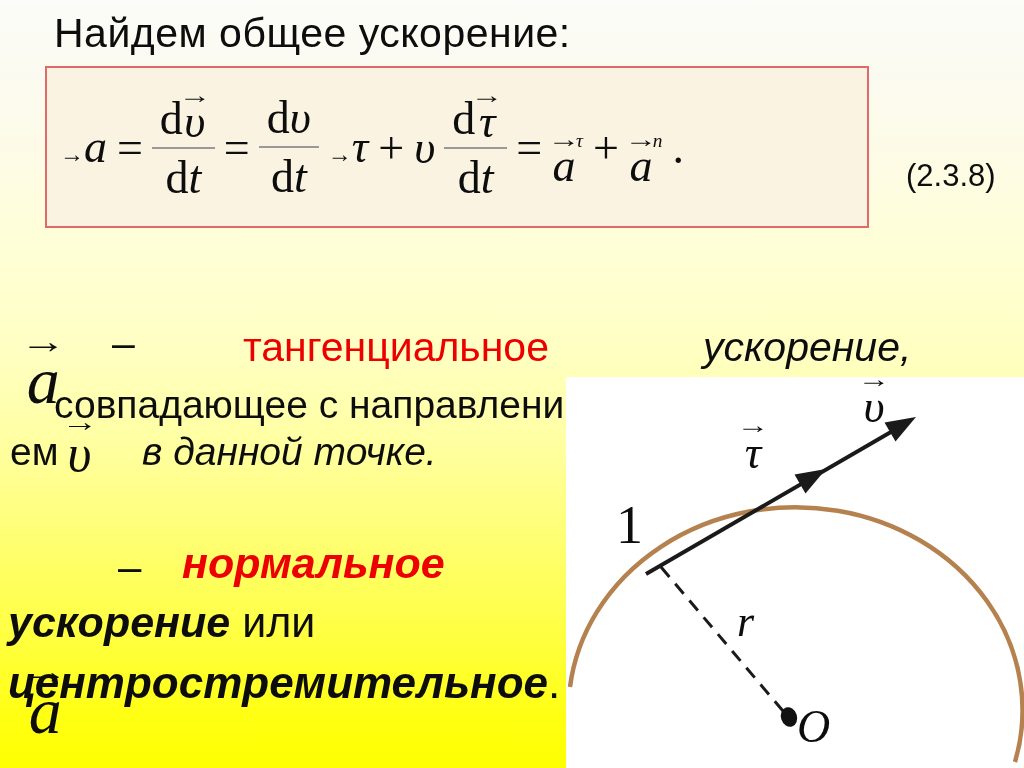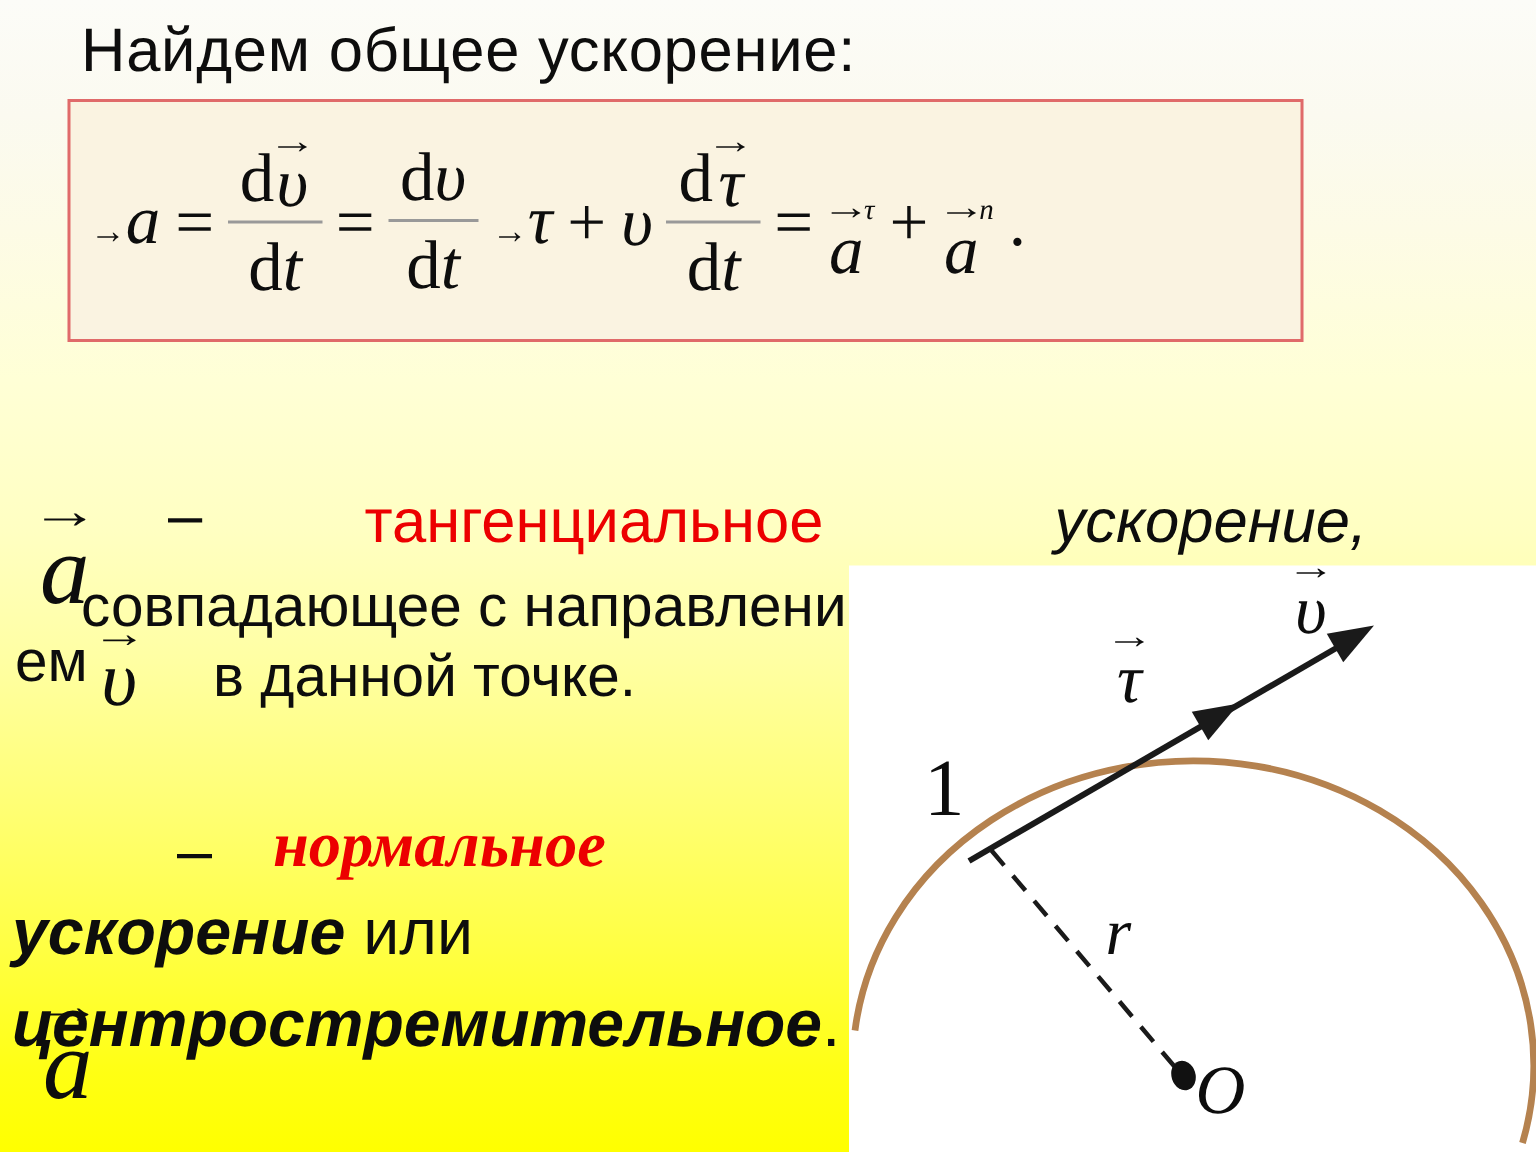--- a/index.html
+++ b/index.html
@@ -34,27 +34,27 @@
 
   .intro{left:58px;top:252px;font-size:38px;}
 
   .bigsym{position:relative;font-family:"Liberation Serif","DejaVu Serif",serif;font-size:66px;font-style:italic;line-height:1;}
 
   .sym-a-tau{left:26px;top:298px;}
   .dash1{left:112px;top:320px;font-size:41px;}
   .red-tang{left:243px;top:324px;font-size:41px;color:#ec0000;}
   .black-usk{left:703px;top:324px;font-size:41px;font-style:italic;}
   .wrap1{left:10px;top:383px;font-size:39px;margin-left:44px;}
-  .wrap2-pre{left:10px;top:420px;font-size:39px;}
+  .wrap2-pre{left:10px;top:430px;font-size:39px;}
   .wrap2-sym{left:66px;top:416px;font-family:"Liberation Serif","DejaVu Serif",serif;font-size:52px;font-style:italic;}
-  .wrap2-post{left:142px;top:430px;font-size:39px;}
+  .wrap2-post{left:142px;top:430px;font-size:39px;font-style:italic;}
 
   .sym-a-n{left:28px;top:512px;}
   .dash2{left:118px;top:543px;font-size:42px;}
-  .red-norm{left:182px;top:539px;font-size:43px;color:#ec0000;font-weight:bold;font-style:italic;font-family:Liberation Serif, serif;}
+  .red-norm{left:182px;top:539px;font-size:43px;color:#ec0000;font-weight:bold;font-style:italic;}
   .line-usk-ili{left:8px;top:598px;font-size:43px;}
   .line-centr{left:8px;top:658px;font-size:44px;text-align:right;}
 
   .diagram-white{left:566px;top:377px;width:458px;height:391px;background:#ffffff;}
   .diagram-svg{left:0;top:0;width:1024px;height:768px;pointer-events:none;}
 
   .lbl-1{left:616px;top:498px;font-family:"Liberation Serif","DejaVu Serif",serif;font-size:54px;line-height:1;}
   .lbl-tau{left:741px;top:420px;font-family:"Liberation Serif","DejaVu Serif",serif;font-size:46px;font-style:italic;}
   .lbl-ups{left:862px;top:374px;font-family:"Liberation Serif","DejaVu Serif",serif;font-size:46px;font-style:italic;}
   .lbl-r{left:737px;top:600px;font-family:"Liberation Serif","DejaVu Serif",serif;font-size:44px;font-style:italic;line-height:1;}
@@ -116,20 +116,21 @@
           <span>a</span>
         </span><span class="msub">τ</span></span>
     <span class="tok">+</span>
     <span class="tok pair"><span class="vec it">
           <span class="vec-arrow">→</span>
           <span>a</span>
         </span><span class="msub">n</span></span>
     <span class="tok">.</span>
   </div>
 
+  <div class="abs eq-num">(2.3.8)</div>
 
 
   <div class="abs bigsym sym-a-tau">
     <span class="vec">
         <span class="vec-arrow">→</span>
         <span>a</span>
       </span>
     
   </div>
   <div class="abs dash1">–</div>

